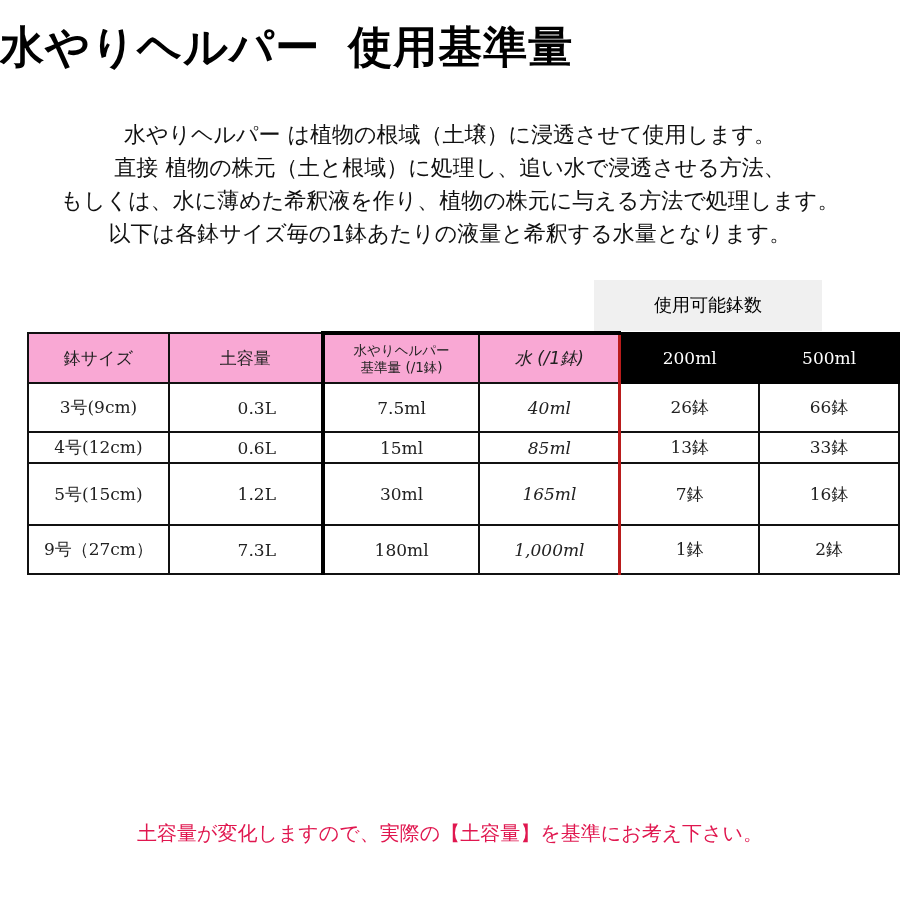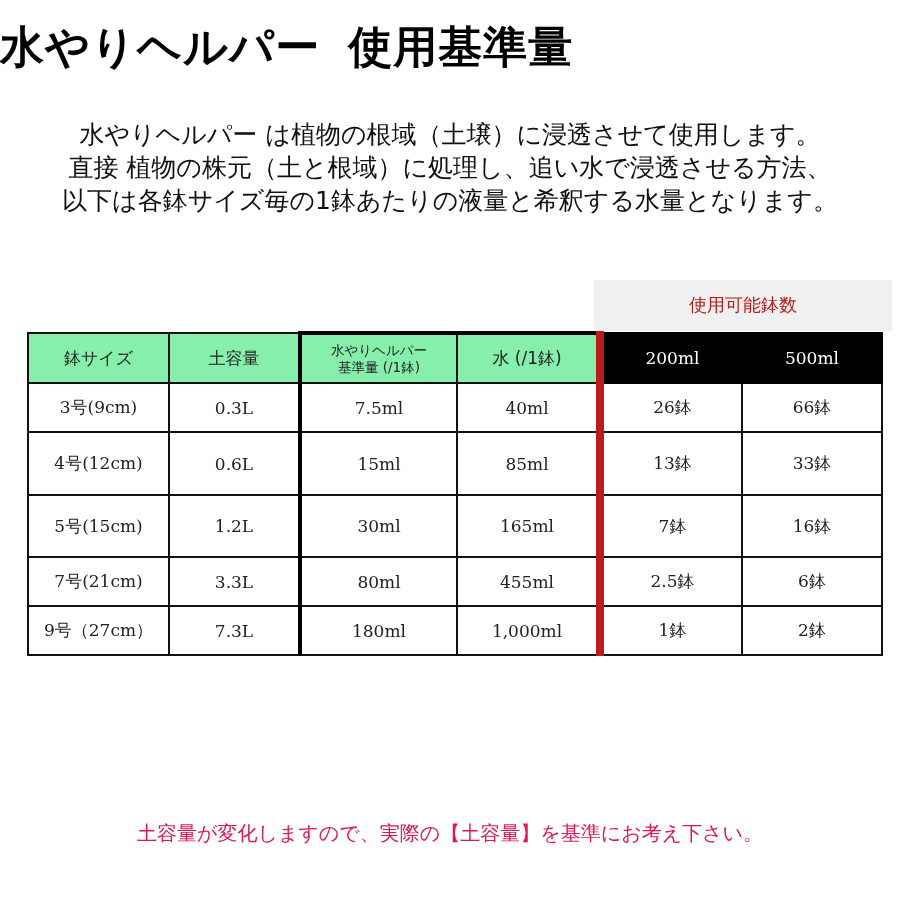--- a/index.html
+++ b/index.html
@@ -5,67 +5,68 @@
   html, body { margin:0; padding:0; background:#ffffff; }
   body { width:900px; height:900px; position:relative; overflow:hidden; color:#111; }
   .title {
     position:absolute; left:0; top:18px; width:900px; text-align:left;
     font-family:"DejaVu Sans", sans-serif; font-size:44px; font-weight:bold;
     letter-spacing:1px; color:#000;
   }
   .title span.gap { display:inline-block; width:28px; }
   .intro {
     position:absolute; left:0; top:118px; width:900px; text-align:center;
-    font-family:"DejaVu Sans", sans-serif; font-size:25px; line-height:33px; color:#111;
+    font-family:"DejaVu Sans", sans-serif; font-size:22px; line-height:33px; color:#111;
   }
   .intro div { white-space:nowrap; }
   .usable-label {
-    position:absolute; left:594px; top:280px; width:298px; height:51px;
+    position:absolute; left:594px; top:280px; width:228px; height:51px;
     background:#f0f0f0; text-align:center; line-height:49px;
-    font-family:"DejaVu Serif", serif; font-size:18px; color:#b91c1c;
+    font-family:"DejaVu Serif", serif; font-size:18px; color:#000000;
   }
   table.main {
     position:absolute; left:27px; top:331px; border-collapse:collapse;
     font-family:"DejaVu Serif", serif; font-size:17px; color:#222;
   }
   table.main th, table.main td {
     border:2px solid #111; text-align:center; vertical-align:middle; padding:0;
   }
-  table.main th { background:#86efac; font-weight:normal; height:47px; }
+  table.main th { background:#f9a8d4; font-weight:normal; height:47px; }
   table.main th.dark { background:#000; color:#fff; border-color:#000; }
   table.main th.small { font-family:"DejaVu Sans", sans-serif; font-size:13.5px; line-height:17px; }
   table.main th.sans { font-family:"DejaVu Sans", sans-serif; font-size:17px; }
   table.main td { background:#fff; }
   table.main td.c0 { width:139px; }
-  table.main td.c1 { width:128px; }
+  table.main td.c1 { width:128px;padding-left:23px; }
   table.main td.c2 { width:154px;margin-top:11px; }
   table.main td.c3 { width:138px; }
   table.main td.c4 { width:137px; }
   table.main td.c5 { width:138px; }
   
   table.main .tb-left  { border-left:4px solid #000; }
-  table.main .tb-right { border-right:8px solid #b91c1c; }
+  table.main .tb-right { border-right:3px solid #b91c1c;font-style:italic; }
   table.main th.tb-top { border-top:4px solid #000; }
   table.main tr:last-child td.tb-bottom { border-bottom:4px solid #000; }
   .note {
     position:absolute; left:0; top:818px; width:900px; text-align:center;
     font-family:"DejaVu Sans", sans-serif; font-size:20px; line-height:30px; color:#e0174f;
   }
   .note div { white-space:nowrap; }
 </style>
 </head>
 <body>
 
 <div class="title">
   <span>水やりヘルパー</span><span class="gap"></span><span>使用基準量</span>
 </div>
 
 <div class="intro">
   <div>水やりヘルパー は植物の根域（土壌）に浸透させて使用します。</div>
   <div>直接 植物の株元（土と根域）に処理し、追い水で浸透させる方法、</div>
+  <div>もしくは、水に薄めた希釈液を作り、植物の株元に与える方法で処理します。</div>
   <div>以下は各鉢サイズ毎の1鉢あたりの液量と希釈する水量となります。</div>
 </div>
 
 <div class="usable-label">使用可能鉢数</div>
 
 <table class="main">
   <thead>
     <tr>
       <th>鉢サイズ</th>
       <th>土容量</th>
@@ -80,43 +81,35 @@
   </thead>
   <tbody>
     <tr style="height:49px">
       <td class="c0">3号(9cm)</td>
       <td class="c1">0.3L</td>
       <td class="c2 tb-left">7.5ml</td>
       <td class="c3 tb-right">40ml</td>
       <td class="c4">26鉢</td>
       <td class="c5">66鉢</td>
     </tr>
-    <tr style="height:63px">
+    <tr style="height:31px">
       <td class="c0">4号(12cm)</td>
       <td class="c1">0.6L</td>
       <td class="c2 tb-left">15ml</td>
       <td class="c3 tb-right">85ml</td>
       <td class="c4">13鉢</td>
       <td class="c5">33鉢</td>
     </tr>
     <tr style="height:62px">
       <td class="c0">5号(15cm)</td>
       <td class="c1">1.2L</td>
       <td class="c2 tb-left">30ml</td>
       <td class="c3 tb-right">165ml</td>
       <td class="c4">7鉢</td>
       <td class="c5">16鉢</td>
-    </tr>
-    <tr style="height:49px">
-      <td class="c0">7号(21cm)</td>
-      <td class="c1">3.3L</td>
-      <td class="c2 tb-left">80ml</td>
-      <td class="c3 tb-right">455ml</td>
-      <td class="c4">2.5鉢</td>
-      <td class="c5">6鉢</td>
     </tr>
     <tr style="height:49px">
       <td class="c0">9号（27cm）</td>
       <td class="c1">7.3L</td>
       <td class="c2 tb-left">180ml</td>
       <td class="c3 tb-right">1,000ml</td>
       <td class="c4">1鉢</td>
       <td class="c5">2鉢</td>
     </tr>
   </tbody>

